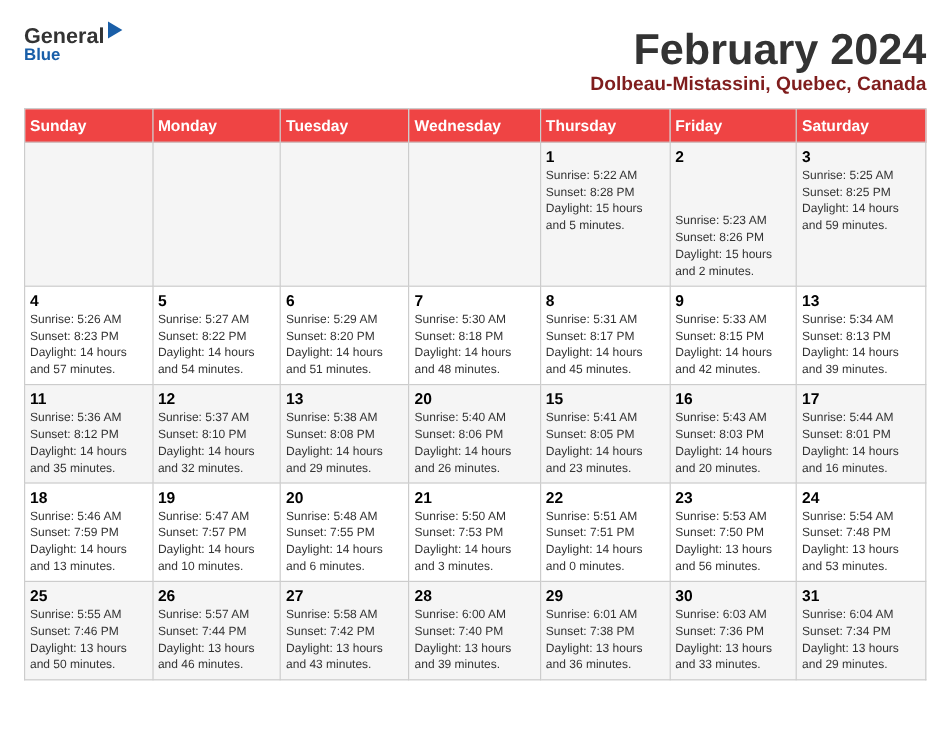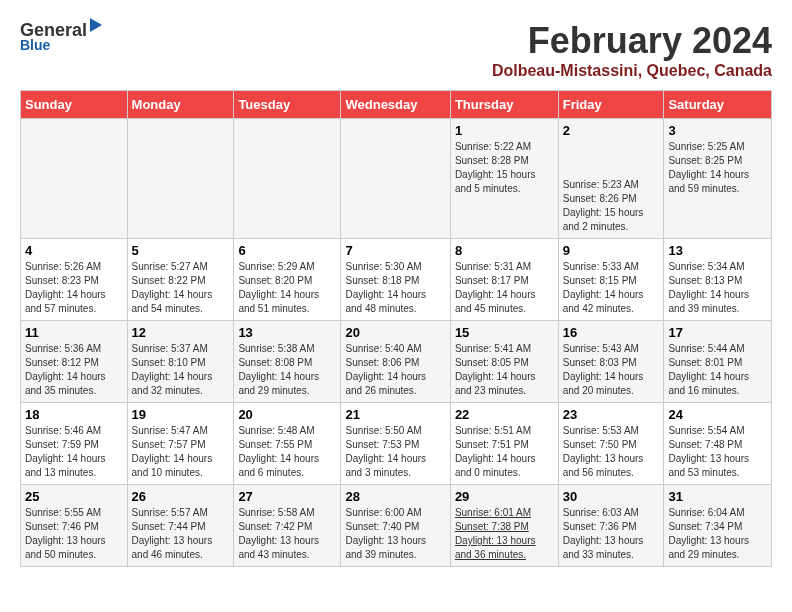--- a/index.html
+++ b/index.html
@@ -310,21 +310,21 @@
         </td>
         <td>
           <span class="day-number">28</span>
           <div class="day-info" style="white-space: pre-line;">Sunrise: 6:00 AM
 Sunset: 7:40 PM
 Daylight: 13 hours
 and 39 minutes.</div>
         </td>
         <td>
           <span class="day-number">29</span>
-          <div class="day-info" style="white-space: pre-line; text-decoration: underline;">Sunrise: 6:01 AM
+          <div class="day-info" style="white-space: pre-line;">Sunrise: 6:01 AM
 Sunset: 7:38 PM
 Daylight: 13 hours
 and 36 minutes.</div>
         </td>
         <td>
           <span class="day-number">30</span>
           <div class="day-info" style="white-space: pre-line;">Sunrise: 6:03 AM
 Sunset: 7:36 PM
 Daylight: 13 hours
 and 33 minutes.</div>

